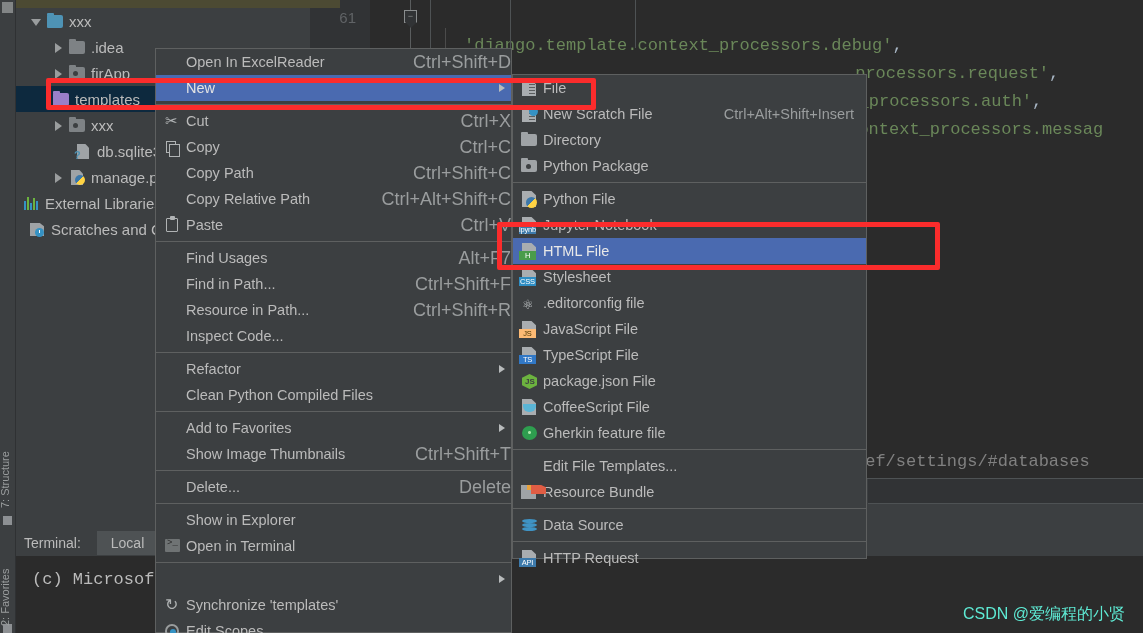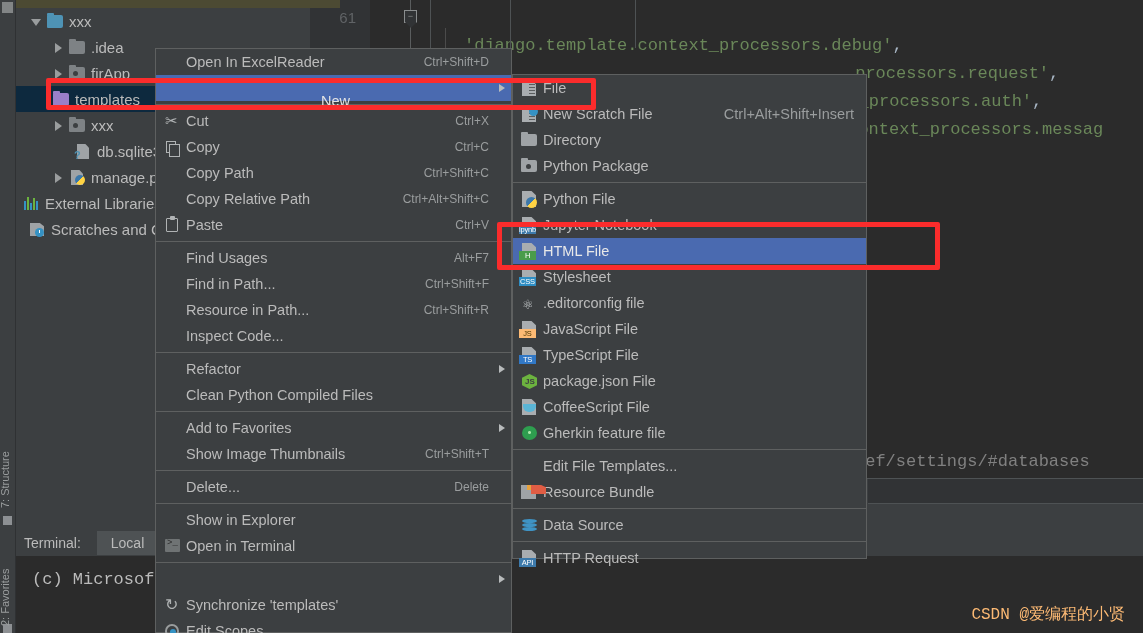--- a/index.html
+++ b/index.html
@@ -150,24 +150,24 @@
   
   .ctxmenu {
     position: absolute; left: 155px; top: 48px; width: 357px; height: 585px;
     background: #3c3f41; border: 1px solid #5e6060;
     font-size: 14.5px; color: #bbbbbb;
   }
   .mi {
     position: relative; height: 26px; display: flex; align-items: center;
     padding-left: 4px;
   }
-  .mi.hl { background: #4a6ab0; color:#e3e3e3;flex-direction:column; }
+  .mi.hl { background: #4a6ab0; color:#e3e3e3; }
   .mi .ic { width: 26px; height: 18px; flex: 0 0 auto; position: relative; }
   .mi .lbl { flex: 1 1 auto; white-space: nowrap; }
-  .mi .acc { color: #9a9d9e; padding-right: 22px; white-space: nowrap; font-size: 12px;}
+  .mi .acc { color: #9a9d9e; padding-right: 0; white-space: nowrap; font-size: 18px;}
   .mi .sub-arrow { position:absolute; right: 6px; top: 9px;
      border-left: 6px solid #b8bbbc; border-top: 4px solid transparent; border-bottom: 4px solid transparent;}
   .msep { height: 1px; background: #5e6060; margin: 3px 0; }
 
   
   .ic-scissors { position:absolute; left:5px; top:1px; width:16px; height:16px; color:#b0b3b4; font-size:15px; line-height:16px;}
   .ic-copy { position:absolute; left:6px; top:3px; width:10px; height:12px; border:1.5px solid #b0b3b4;}
   .ic-copy:after{content:"";position:absolute;left:2px;top:2px;width:9px;height:11px;border:1.5px solid #b0b3b4;background:#3c3f41;}
   .ic-paste { position:absolute; left:6px; top:2px; width:12px; height:14px; border:1.5px solid #b0b3b4; border-radius:1px;}
   .ic-paste:before{content:"";position:absolute;left:2.5px;top:-3px;width:5px;height:4px;background:#b0b3b4;border-radius:1px;}
@@ -215,21 +215,21 @@
      clip-path: polygon(0 0, 68% 0, 100% 26%, 100% 100%, 0 100%);}
   .fi-db{position:absolute;left:5px;top:3px;width:15px;height:12px;}
   .fi-db span{position:absolute;left:0;width:15px;height:4px;border-radius:50%;background:#3f93c4;}
 
   
   .redbox { position: absolute; border: 5px solid #fb2c2c; border-radius: 2px; }
 
   
   .watermark {
     position: absolute; right: 18px; bottom: 8px;
-    color: #fdba74; font-size: 16px; font-family: Liberation Mono, monospace;
+    color: #5eead4; font-size: 16px; font-family: Liberation Sans, sans-serif;
   }
 </style>
 </head>
 <body>
 
 <div id="root">
 
   <div class="editor-bg"></div>
   <div class="editor-area"></div>
 

